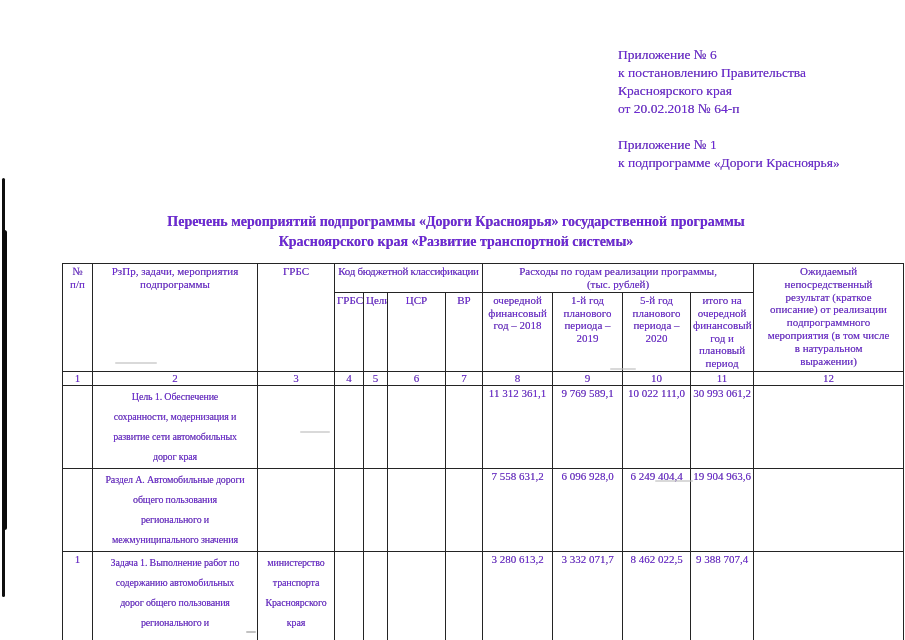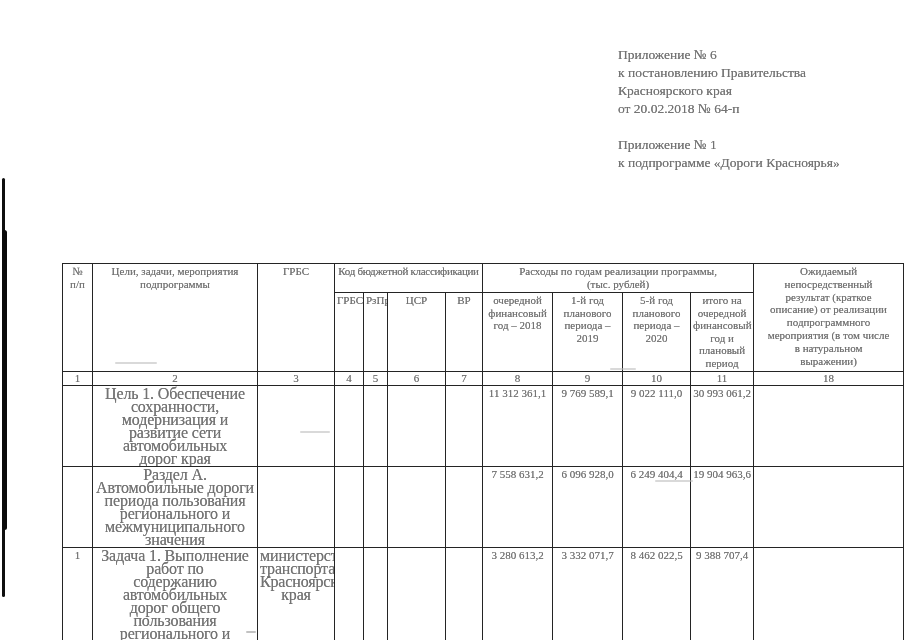--- a/index.html
+++ b/index.html
@@ -1,19 +1,19 @@
 <!DOCTYPE html>
 <html><head>
 <meta charset="utf-8">
 <style>
   html,body { margin:0; padding:0; background:#ffffff; }
   .page {
     position:relative; width:905px; height:640px; background:#fff;
     font-family:"Liberation Serif","DejaVu Serif",serif;
-    color:#737373; overflow:hidden;
+    color:#6d28d9; overflow:hidden;
     text-shadow:0 0 0.35px rgba(40,40,40,0.55);
   }
   .appendix {
     position:absolute; left:618px; top:46px;
     font-size:13.5px; line-height:18px; white-space:pre-line;
   }
   .doc-title {
     position:absolute; left:60px; top:212px; width:792px;
     text-align:center; font-weight:bold; font-size:14px;
     line-height:19.5px; white-space:pre-line;
@@ -31,22 +31,22 @@
   tr.row-b  { height:76px; }
   tr.row-n  { height:14px; }
   tr.row-1  { height:52px; }
   tr.row-2  { height:49px; }
   tr.row-3  { height:90px; }
   th.hdr       { line-height:12.6px; padding-top:2px; }
   th.hdr-top   { line-height:13px; padding-top:3px; }
   th.tight     { letter-spacing:-0.3px; }
   th.result-hdr{ line-height:12.8px; padding-top:2px; }
   td.body-text {
-    text-align:left; font-size:16px; letter-spacing:-0.15px;
-    line-height:13px; padding:1px 2px 0 3px;
+    text-align:left; font-size:10px; letter-spacing:-0.15px;
+    line-height:20px; padding:1px 2px 0 3px;
   }
   td.money { line-height:13px; padding-top:2px; }
   tr.row-n td { padding:0; line-height:13px; }
   .artifact-line, .artifact-line2 { position:absolute; background:#0f0f0f; }
   .artifact-line  { left:2px; top:178px; width:3px; height:419px; border-radius:2px; }
   .artifact-line2 { left:2px; top:230px; width:5px; height:300px; border-radius:3px; background:#0a0a0a; }
   .smudge { position:absolute; background:#b9b9b9; opacity:0.55; border-radius:1px; }
   .page-mark { position:absolute; left:246px; top:631px; width:10px; height:2px;
                background:#9a9a9a; opacity:0.6; border-radius:1px; }
 </style>
@@ -56,58 +56,60 @@
 <div class="page">
 
   <div class="appendix pre">Приложение № 6
 к постановлению Правительства
 Красноярского края
 от 20.02.2018 № 64-п
 
 Приложение № 1
 к подпрограмме «Дороги Красноярья»</div>
 
+  <div class="doc-title pre">Перечень мероприятий подпрограммы «Дороги Красноярья» государственной программы
+Красноярского края «Развитие транспортной системы»</div>
 
   <table class="program">
     <colgroup>
       <col style="width:30px">
         <col style="width:165px">
         <col style="width:77px">
       <col style="width:29px">
         <col style="width:24px">
         <col style="width:58px">
         <col style="width:37px">
       <col style="width:70px">
         <col style="width:70px">
         <col style="width:68px">
         <col style="width:63px">
       <col style="width:150px">
     </colgroup>
     <tbody>
         <tr class="row-a">
       <th class="hdr-top pre" rowspan="2">№
 п/п</th>
-      <th class="hdr-top pre" rowspan="2">Цели, задачи, мероприятия
+      <th class="hdr-top pre" rowspan="2">РзПр, задачи, мероприятия
 подпрограммы</th>
       <th class="hdr-top" rowspan="2">ГРБС</th>
       <th class="hdr-top tight" colspan="4">Код бюджетной классификации</th>
       <th class="hdr-top pre" colspan="4">Расходы по годам реализации программы,
 (тыс. рублей)</th>
       <th class="result-hdr pre" rowspan="2">Ожидаемый
 непосредственный
 результат (краткое
 описание) от реализации
 подпрограммного
 мероприятия (в том числе
 в натуральном
 выражении)</th>
     </tr>
     <tr class="row-b">
       <th class="hdr">ГРБС</th>
-      <th class="hdr">РзПр</th>
+      <th class="hdr">Цели</th>
       <th class="hdr">ЦСР</th>
       <th class="hdr">ВР</th>
       <th class="hdr pre">очередной
 финансовый
 год – 2018</th>
       <th class="hdr pre">1-й год
 планового
 периода –
 2019</th>
       <th class="hdr pre">5-й год
@@ -126,43 +128,43 @@
       <td>2</td>
       <td>3</td>
       <td>4</td>
       <td>5</td>
       <td>6</td>
       <td>7</td>
       <td>8</td>
       <td>9</td>
       <td>10</td>
       <td>11</td>
-      <td>18</td>
+      <td>12</td>
     </tr>
     <tr class="row-1">
       <td></td>
       <td class="body-text pre">Цель 1. Обеспечение
 сохранности, модернизация и
 развитие сети автомобильных
 дорог края</td>
       <td class="body-text pre"></td>
       <td></td>
       <td></td>
       <td></td>
       <td></td>
       <td class="money">11 312 361,1</td>
       <td class="money">9 769 589,1</td>
-      <td class="money">9 022 111,0</td>
+      <td class="money">10 022 111,0</td>
       <td class="money">30 993 061,2</td>
       <td></td>
     </tr>
     <tr class="row-2">
       <td></td>
       <td class="body-text pre">Раздел А. Автомобильные дороги
-периода пользования
+общего пользования
 регионального и
 межмуниципального значения</td>
       <td class="body-text pre"></td>
       <td></td>
       <td></td>
       <td></td>
       <td></td>
       <td class="money">7 558 631,2</td>
       <td class="money">6 096 928,0</td>
       <td class="money">6 249 404,4</td>

